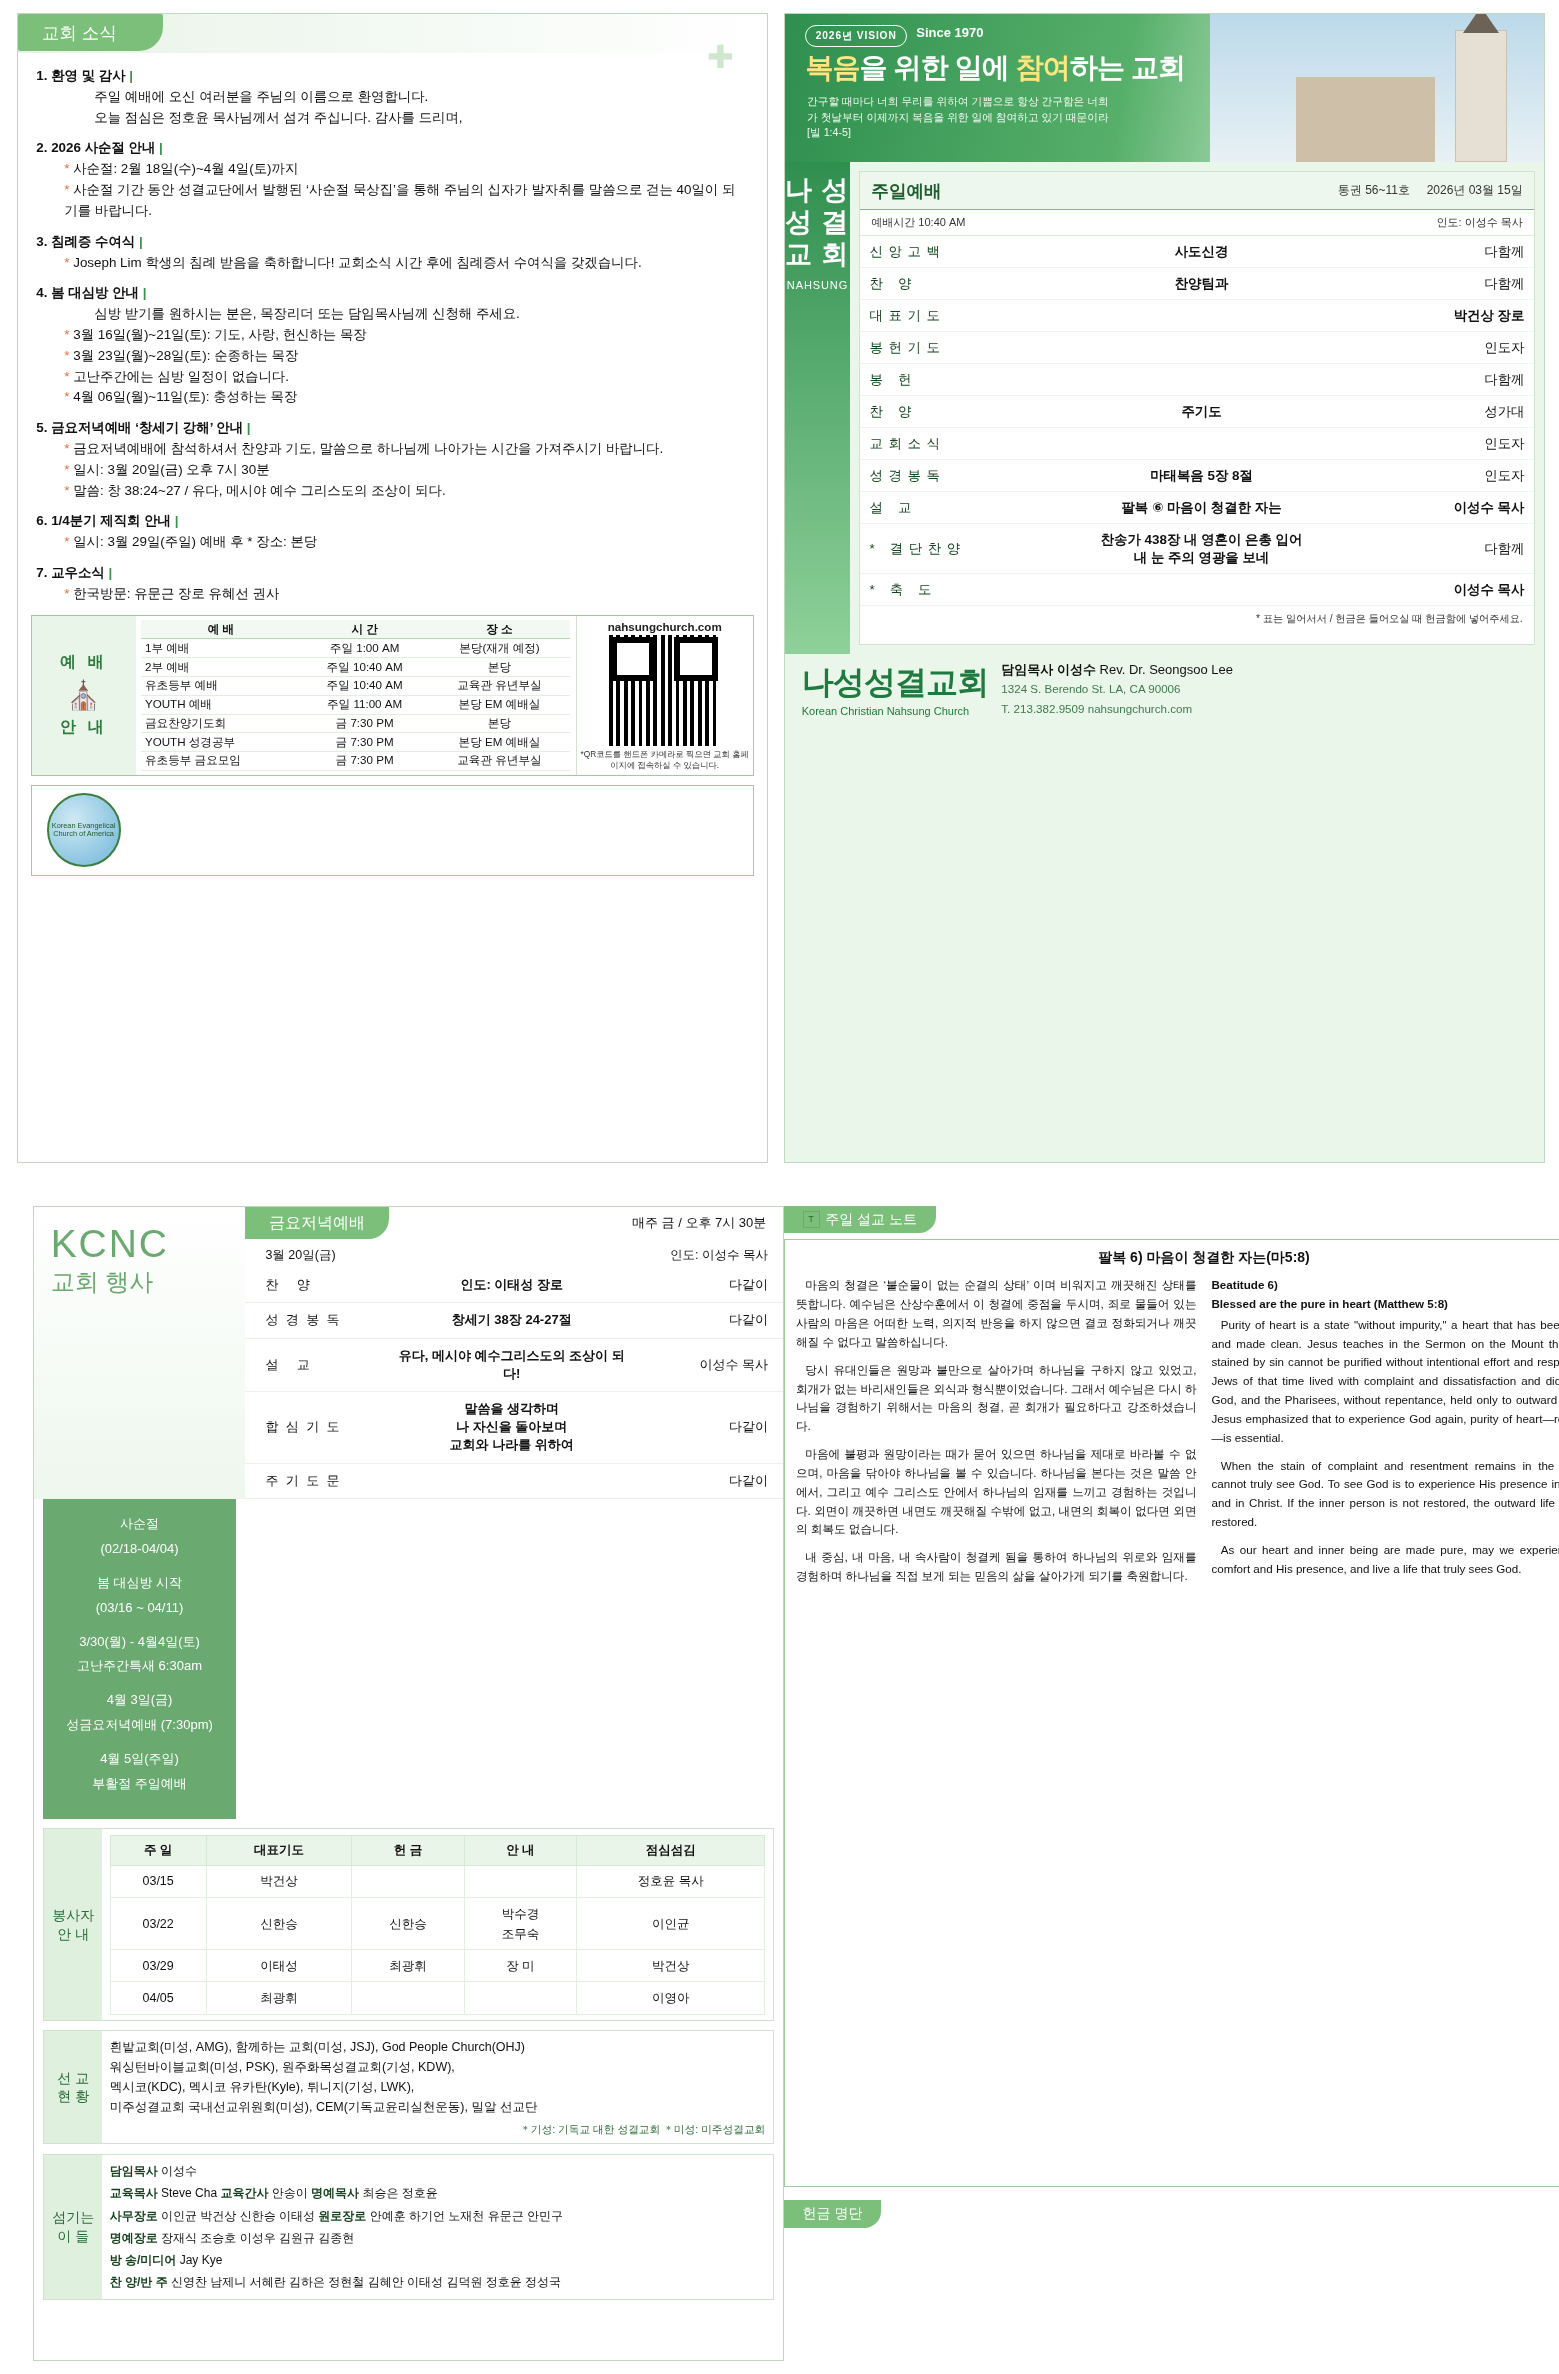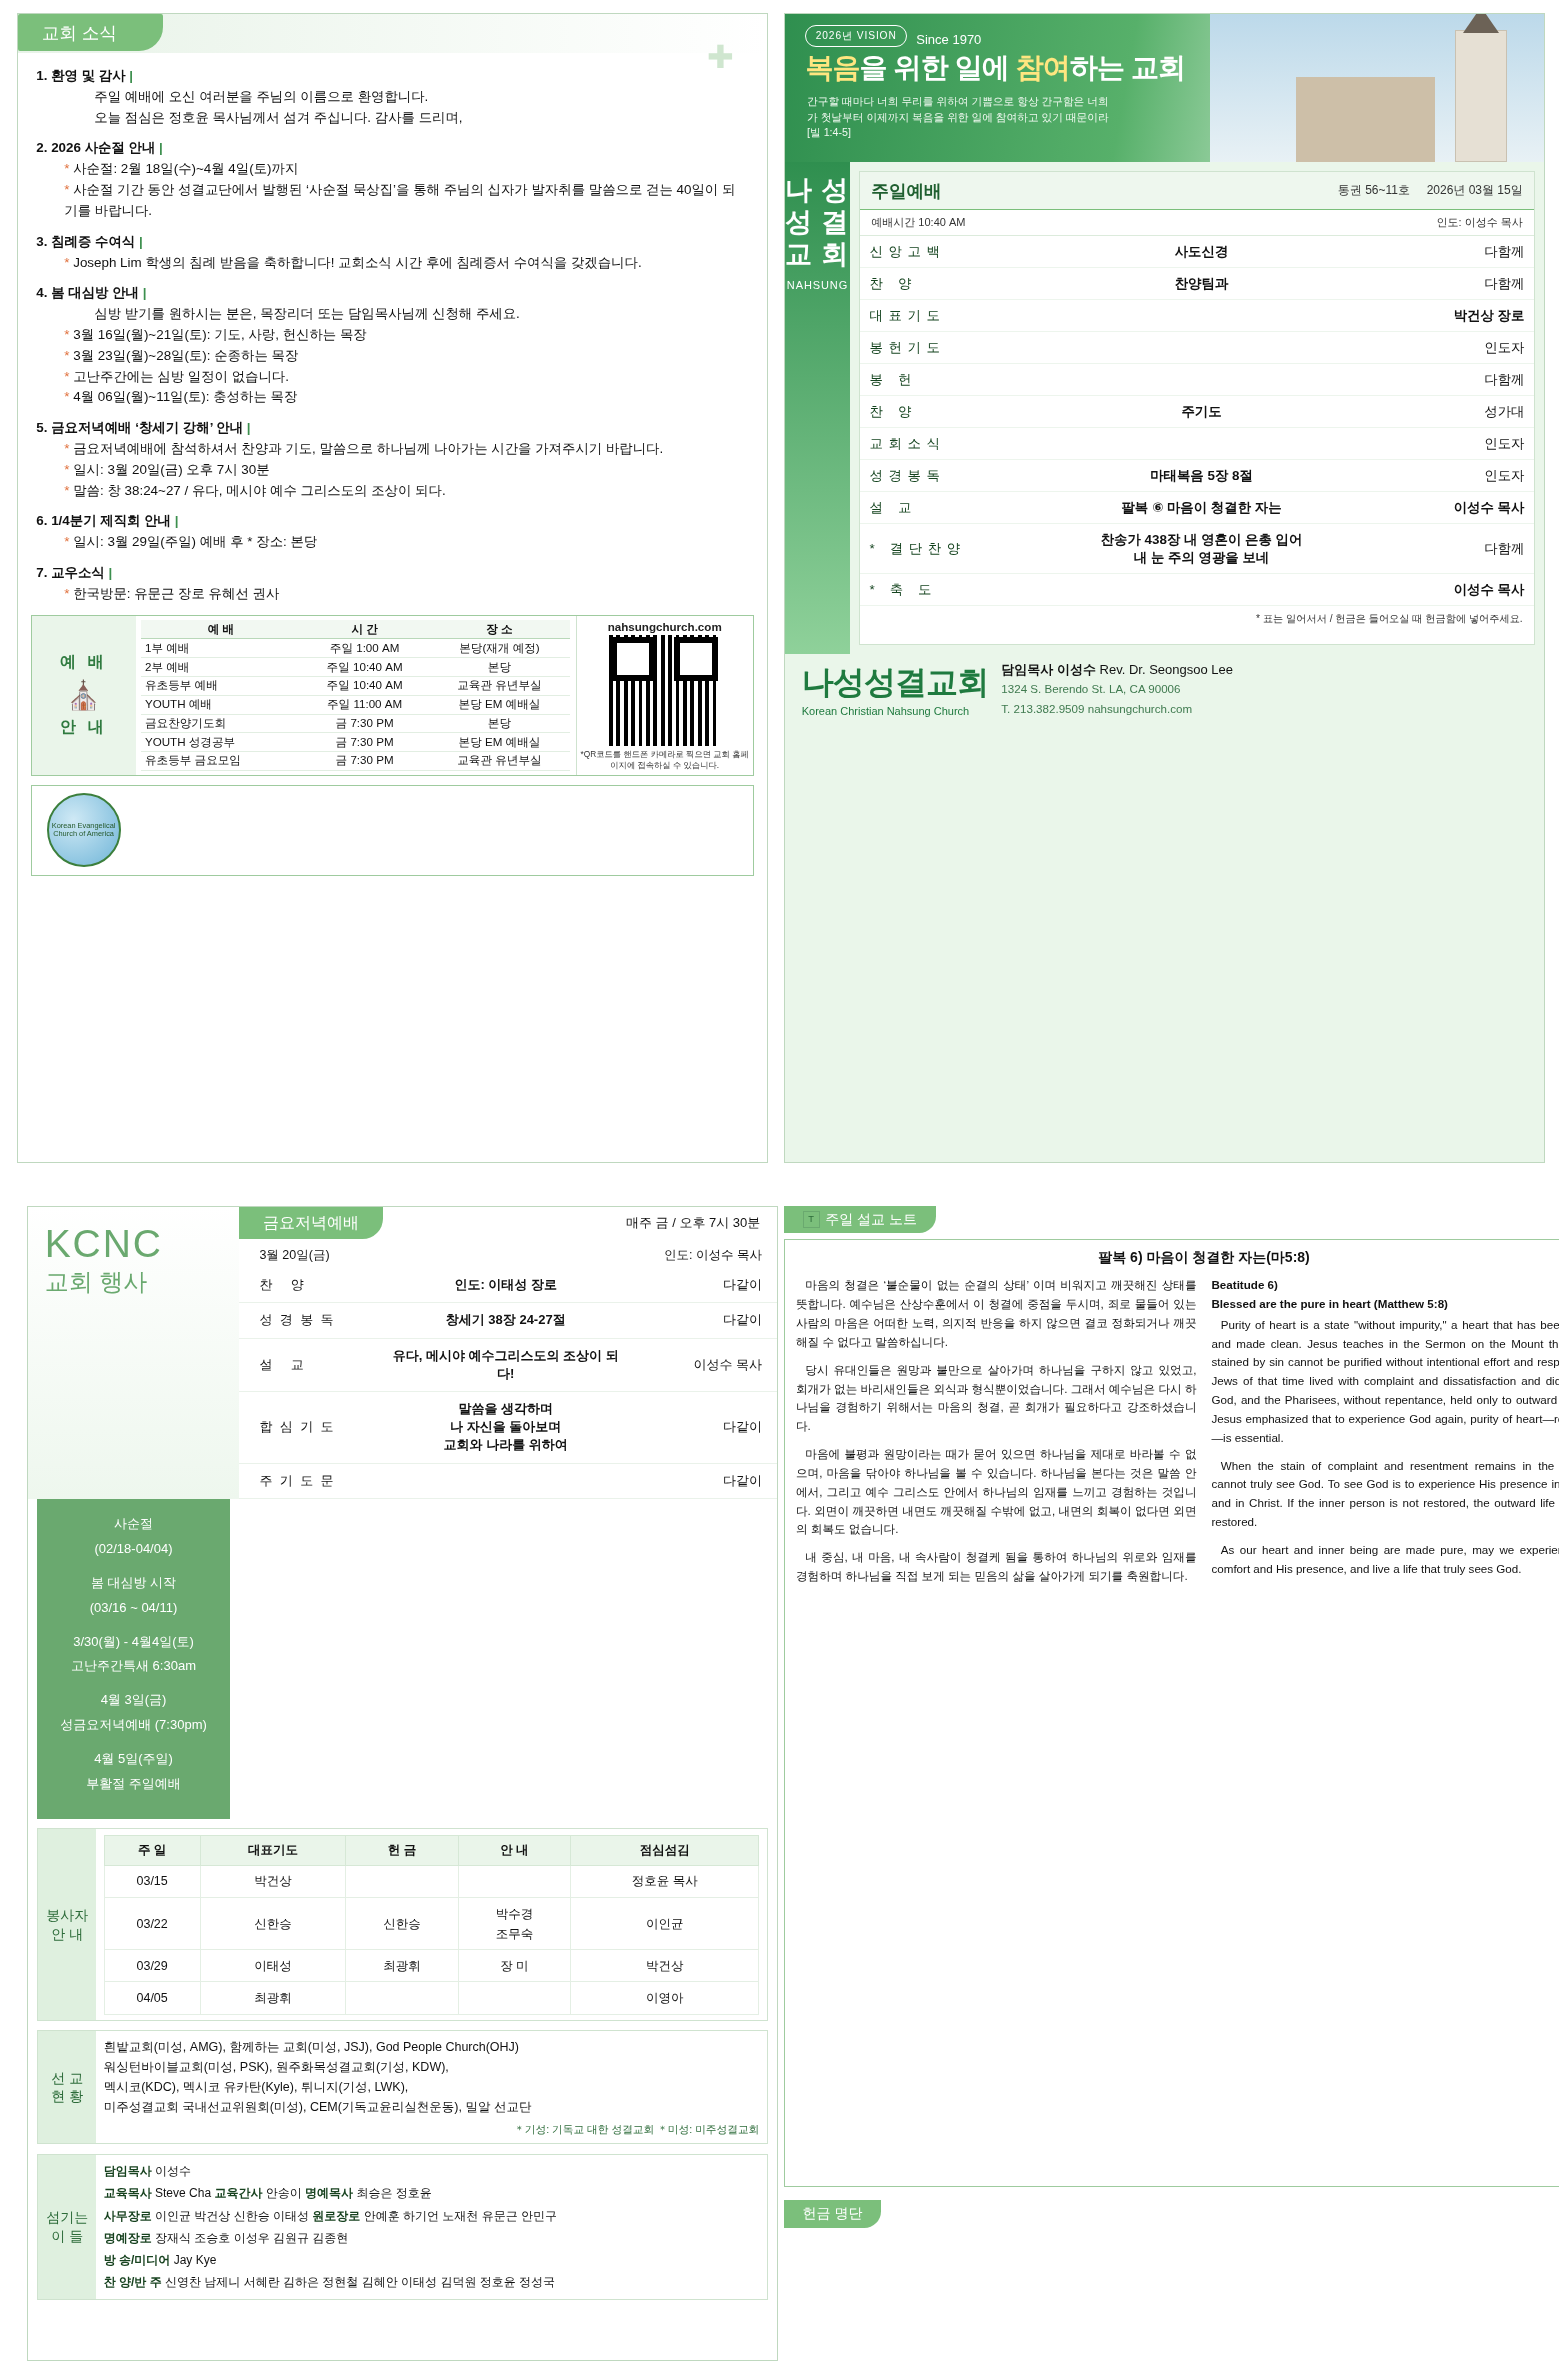--- a/index.html
+++ b/index.html
@@ -41,21 +41,21 @@
   .qr:after{right:1.9px;top:1.9px;}
   .qrnote{font-size:8.3px;color:#333;margin-top:2.8px;}
   
   .aboutbox{margin:9.3px 13px 11px 13px;border:0.9px solid #9fcb9f;display:flex;padding:7.4px;}
   .seal{width:89px;display:flex;align-items:center;justify-content:center;}
   .seal .globe{width:70px;height:70px;border-radius:50%;border:2.8px solid #3c7f3c;background:radial-gradient(circle at 35% 35%,#cfe9f5,#6fb5d8);position:relative;font-size:7.4px;color:#24582a;display:flex;align-items:center;justify-content:center;text-align:center;line-height:1.1;}
   .abouttxt{flex:1;font-size:12px;line-height:1.5;padding-left:5.6px;}
   
   #cover{left:784px;top:13px;width:761px;height:1150px;background:#eaf6ea;border:0.9px solid #bfd8bf;}
   .hero{position:relative;height:148px;background:linear-gradient(100deg,#2f8f4f 0%,#57b06a 45%,#bfe3c3 70%,#e7f4e7 100%);overflow:hidden;}
-  .hero .bubble{position:absolute;left:20.4px;top:11px;display:flex;align-items:flex-end;gap:9.3px;}
+  .hero .bubble{position:absolute;left:20.4px;top:11px;display:flex;align-items:flex-start;gap:9.3px;font-weight:bold;}
   .vision-pill{border:0.9px solid #fff;color:#fff;border-radius:13px;font-size:10.2px;padding:2.8px 9.3px;letter-spacing:0.9px;}
   .since{color:#fff;font-size:13px;}
   .hero h1{position:absolute;left:20.4px;top:35px;margin:0;color:#fff;font-size:28px;font-weight:bold;letter-spacing:-0.9px;}
   .hero h1 .hl{color:#ffe680;}
   .hero .verse{position:absolute;left:22px;top:80px;color:#f2faf2;font-size:10.7px;line-height:1.45;width:306px;}
   .church-photo{position:absolute;right:0;top:0;width:334px;height:148px;background:linear-gradient(#bcd9ea,#e8f1f5);}
   .bldg{position:absolute;right:109px;bottom:0;width:139px;height:85px;background:#cdbfa8;border:0.9px solid #b3a territorio;}
   .tower{position:absolute;right:37px;bottom:0;width:50px;height:130px;background:#e6e0d4;border:0.9px solid #c9c1b1;}
   .tower:before{content:"";position:absolute;left:6.5px;top:-24px;border-left:18.6px solid transparent;border-right:18.6px solid transparent;border-bottom:26px solid #6c6256;}
   .tower:after{content:"";position:absolute;left:23px;top:-41px;width:2.8px;height:18.6px;background:#555;box-shadow:-7.4px 5.6px 0 -0.5px #555;}
@@ -76,21 +76,21 @@
   table.ord td.bold{font-weight:bold;}
   .ordnote{font-size:10.2px;text-align:right;padding:5.6px 11px;color:#333;}
   .covfoot{display:flex;align-items:center;gap:13px;padding:5.6px 16.7px;}
   .logo{display:flex;flex-direction:column;}
   .logo .kr{font-size:32px;font-weight:bold;color:#1f7a3f;letter-spacing:-0.9px;}
   .logo .en{font-size:11px;color:#1f7a3f;}
   .pastorinfo{font-size:13px;line-height:1.5;}
   .pastorinfo .nm{font-weight:bold;}
   .addr{color:#3f7a4f;font-size:11.6px;}
   
-  #kcnc{left:27px;top:1206px;width:751px;height:1155px;border:0.9px solid #bfd8bf;background:#fff;}
+  #kcnc{left:33px;top:1206px;width:751px;height:1155px;border:0.9px solid #bfd8bf;background:#fff;}
   .kchead{display:flex;}
   .kcnc-logo{width:211px;background:linear-gradient(#ffffff,#eef7ee);padding:15px 0 0 16.7px;box-sizing:border-box;}
   .kcnc-logo .k{font-size:39px;color:#6aa96f;letter-spacing:1.9px;}
   .kcnc-logo .k2{font-size:24px;color:#6aa96f;}
   .evtbox{flex:1;}
   .evt-tab{background:#7bbf7b;color:#fff;font-size:16px;padding:5.6px 24px;display:inline-block;border-bottom-right-radius:20.4px;}
   .evt-when{float:right;font-size:13px;padding:7.4px 16.7px 0 0;}
   table.evt{width:100%;border-collapse:collapse;font-size:13px;margin-top:1.9px;}
   table.evt td{padding:8.3px 9.3px;border-bottom:0.9px solid #eaf2ea;}
   table.evt td.a{width:111px;letter-spacing:7.4px;padding-left:20.4px;}

